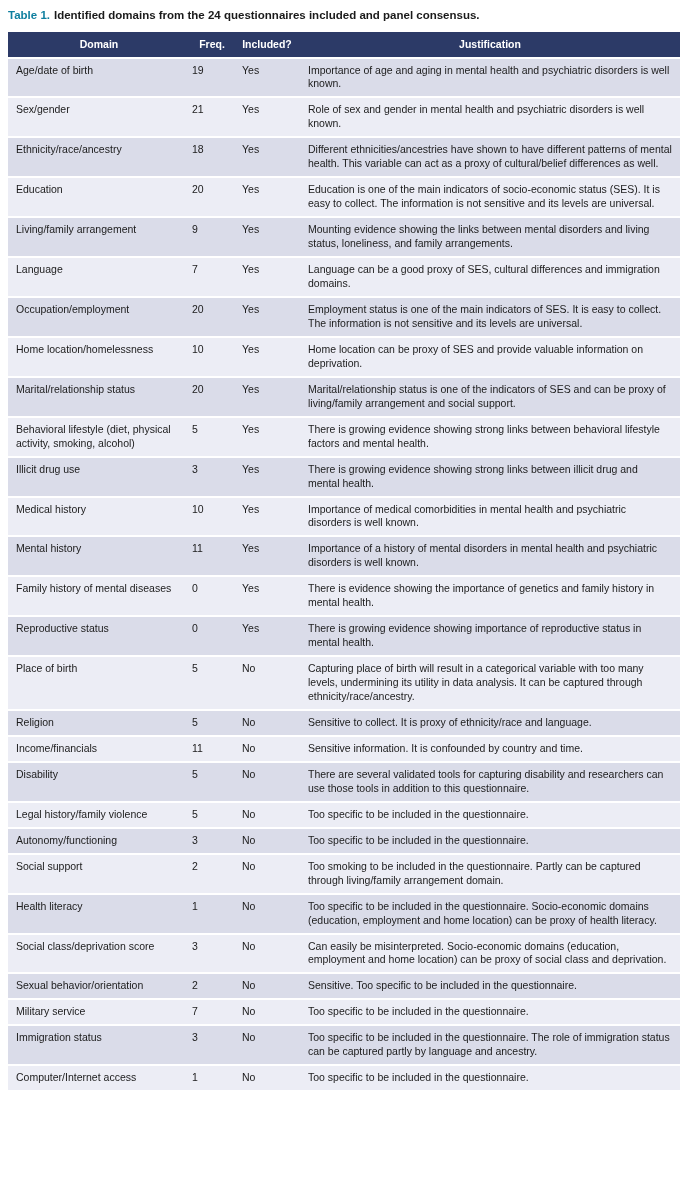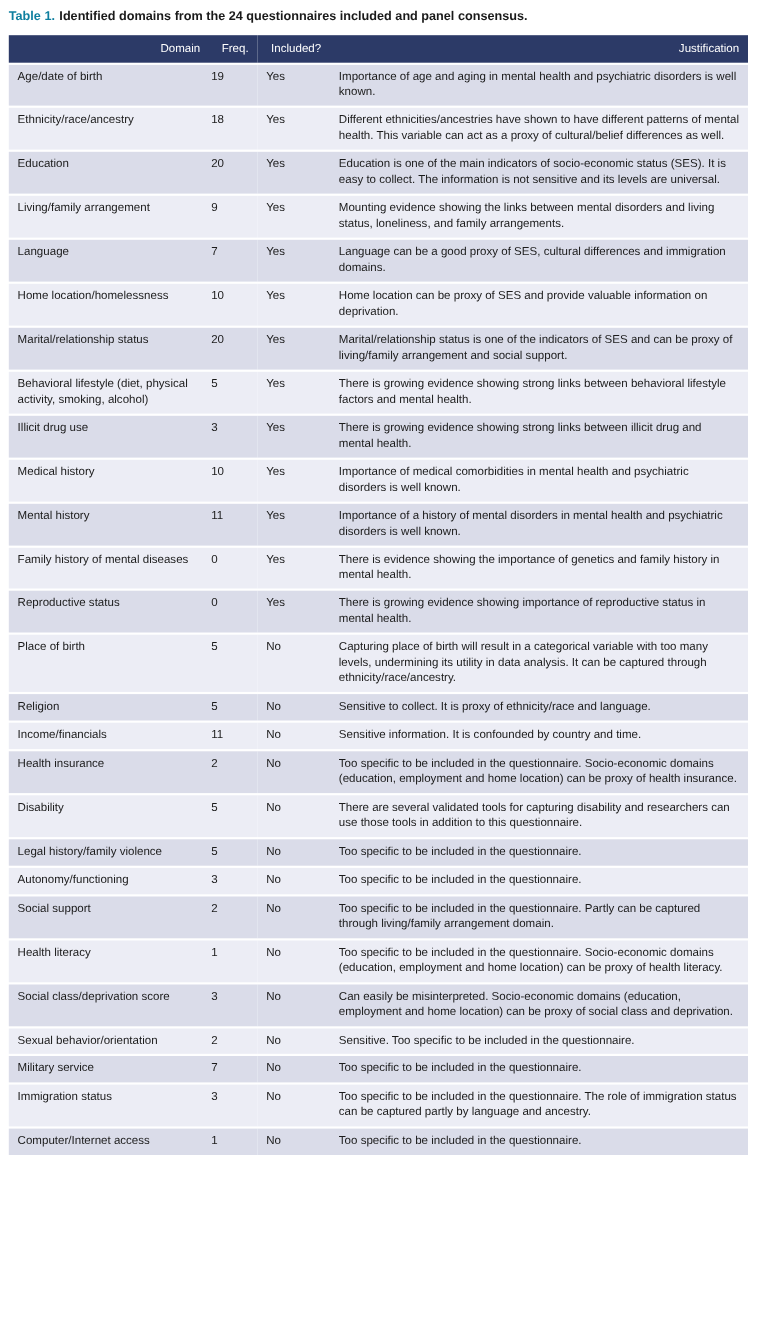--- a/index.html
+++ b/index.html
@@ -31,22 +31,22 @@
     font-size: 10.5px;
     table-layout: fixed;
   }
   col.c-domain { width: 182px; }
   col.c-freq { width: 44px; }
   col.c-included { width: 66px; }
   col.c-just { width: 380px; }
   thead th {
     background: #2c3a67;
     color: #ffffff;
-    font-weight: normal;
-    text-align: right;
+    font-weight: bold;
+    text-align: center;
     padding: 6px 8px;
     line-height: 1.2;
   }
   tbody td {
     padding: 5px 8px;
     vertical-align: top;
     line-height: 1.33;
     color: #1b1b1b;
     word-wrap: break-word;
   }
@@ -77,20 +77,26 @@
       </tr>
     </thead>
     <tbody>
   <tr>
     <td class="domain">Age/date of birth</td>
     <td class="freq">19</td>
     <td class="included">Yes</td>
     <td class="justification">Importance of age and aging in mental health and psychiatric disorders is well known.</td>
   </tr>
 
+  <tr>
+    <td class="domain">Sex/gender</td>
+    <td class="freq">21</td>
+    <td class="included">Yes</td>
+    <td class="justification">Role of sex and gender in mental health and psychiatric disorders is well known.</td>
+  </tr>
 
   <tr>
     <td class="domain">Ethnicity/race/ancestry</td>
     <td class="freq">18</td>
     <td class="included">Yes</td>
     <td class="justification">Different ethnicities/ancestries have shown to have different patterns of mental health. This variable can act as a proxy of cultural/belief differences as well.</td>
   </tr>
 
   <tr>
     <td class="domain">Education</td>
@@ -106,20 +112,26 @@
     <td class="justification">Mounting evidence showing the links between mental disorders and living status, loneliness, and family arrangements.</td>
   </tr>
 
   <tr>
     <td class="domain">Language</td>
     <td class="freq">7</td>
     <td class="included">Yes</td>
     <td class="justification">Language can be a good proxy of SES, cultural differences and immigration domains.</td>
   </tr>
 
+  <tr>
+    <td class="domain">Occupation/employment</td>
+    <td class="freq">20</td>
+    <td class="included">Yes</td>
+    <td class="justification">Employment status is one of the main indicators of SES. It is easy to collect. The information is not sensitive and its levels are universal.</td>
+  </tr>
 
   <tr>
     <td class="domain">Home location/homelessness</td>
     <td class="freq">10</td>
     <td class="included">Yes</td>
     <td class="justification">Home location can be proxy of SES and provide valuable information on deprivation.</td>
   </tr>
 
   <tr>
     <td class="domain">Marital/relationship status</td>
@@ -184,26 +196,20 @@
     <td class="justification">Sensitive to collect. It is proxy of ethnicity/race and language.</td>
   </tr>
 
   <tr>
     <td class="domain">Income/financials</td>
     <td class="freq">11</td>
     <td class="included">No</td>
     <td class="justification">Sensitive information. It is confounded by country and time.</td>
   </tr>
 
-  <tr>
-    <td class="domain">Health insurance</td>
-    <td class="freq">2</td>
-    <td class="included">No</td>
-    <td class="justification">Too specific to be included in the questionnaire. Socio-economic domains (education, employment and home location) can be proxy of health insurance.</td>
-  </tr>
 
   <tr>
     <td class="domain">Disability</td>
     <td class="freq">5</td>
     <td class="included">No</td>
     <td class="justification">There are several validated tools for capturing disability and researchers can use those tools in addition to this questionnaire.</td>
   </tr>
 
   <tr>
     <td class="domain">Legal history/family violence</td>
@@ -216,21 +222,21 @@
     <td class="domain">Autonomy/functioning</td>
     <td class="freq">3</td>
     <td class="included">No</td>
     <td class="justification">Too specific to be included in the questionnaire.</td>
   </tr>
 
   <tr>
     <td class="domain">Social support</td>
     <td class="freq">2</td>
     <td class="included">No</td>
-    <td class="justification">Too specific to be included in the questionnaire. Partly can be captured through living/family arrangement domain.</td>
+    <td class="justification">Too smoking to be included in the questionnaire. Partly can be captured through living/family arrangement domain.</td>
   </tr>
 
   <tr>
     <td class="domain">Health literacy</td>
     <td class="freq">1</td>
     <td class="included">No</td>
     <td class="justification">Too specific to be included in the questionnaire. Socio-economic domains (education, employment and home location) can be proxy of health literacy.</td>
   </tr>
 
   <tr>

